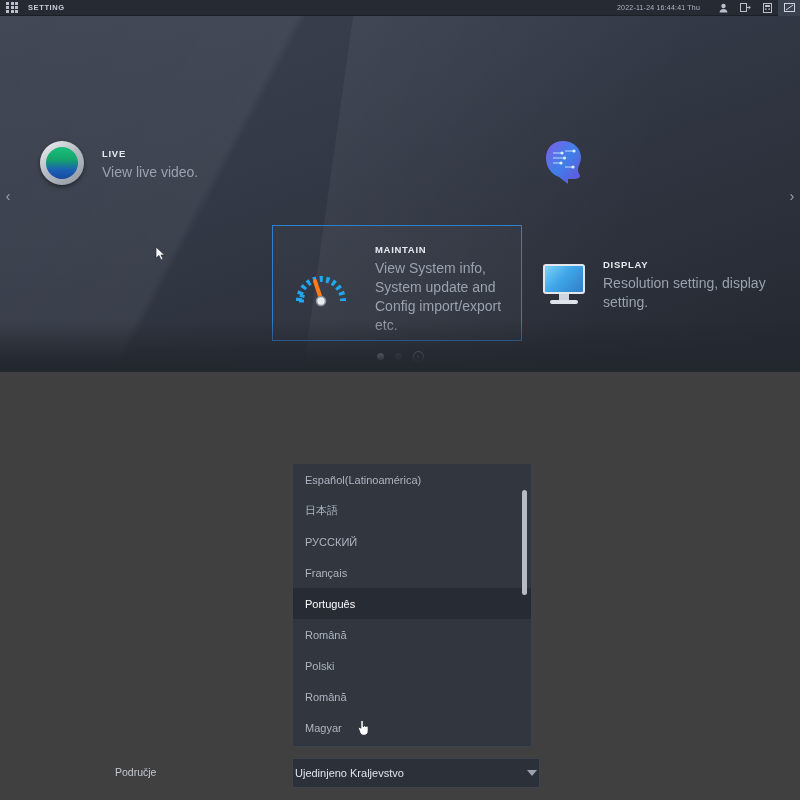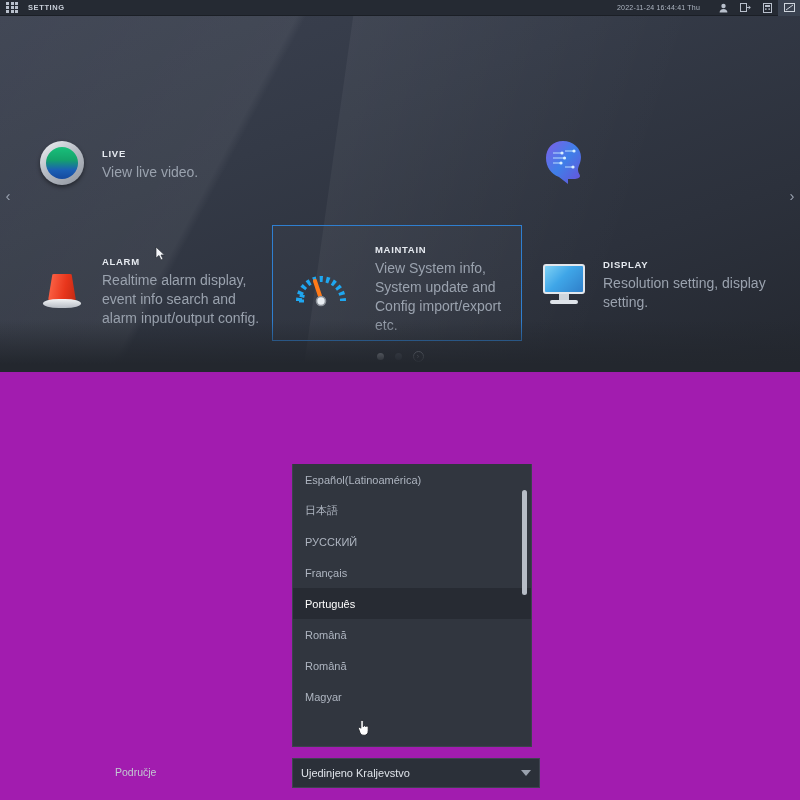--- a/index.html
+++ b/index.html
@@ -137,28 +137,28 @@
   .dot.active { background: #cfd4dc; }
   .next-circle {
     width: 11px; height: 11px; border-radius: 50%;
     border: 1px solid #a8aeb9; color: #cfd4dc; font-size: 7px;
     display: flex; align-items: center; justify-content: center;
   }
 
   
   .settings {
     position: absolute; top: 372px; left: 0; width: 800px; height: 428px;
-    background: #a21caf;
+    background: #404040;
   }
   .lbl { position: absolute; left: 115px; color: #c3c9d2; font-size: 10.5px; }
 
   .sel {
     position: absolute; height: 30px; background: #2b3039;
     border: 1px solid #3e444f; color: #dfe4ea; font-size: 11px;
-    display: flex; align-items: center; padding: 0 8px;
+    display: flex; align-items: center; padding: 0 2px;
   }
   .sel .caret {
     margin-left: auto; width: 0; height: 0;
     border-left: 5px solid transparent; border-right: 5px solid transparent;
     border-top: 6px solid #9aa2ae;
   }
 
   
   .dropdown {
     position: absolute; left: 292px; top: 464px; width: 240px; height: 283px;
@@ -265,32 +265,20 @@
             <circle cx="21" cy="14" r="1.6"></circle>
               <circle cx="23.5" cy="19" r="1.6"></circle>
               <circle cx="20" cy="24" r="1.6"></circle>
               <circle cx="33" cy="12" r="1.6"></circle>
               <circle cx="32" cy="28" r="1.6"></circle>
           </g>
         </svg>
       </div>
     </div>
 
-    <div class="menu-item" style="left:40px; top:240px;">
-      <div class="menu-ico">
-        <div class="ico-alarm">
-            <div class="dome"></div>
-            <div class="base"></div>
-          </div>
-      </div>
-      <div class="menu-txt">
-        <div class="menu-title">ALARM</div>
-        <div class="menu-desc">Realtime alarm display, event info search and alarm input/output config.</div>
-      </div>
-    </div>
     <svg class="cursor-alarm" viewBox="0 0 12 16">
       <path d="M1 1 L1 12 L4 9.5 L6 14 L8 13 L6 9 L9.5 9 Z" fill="#f4f6f9" stroke="#2b2f36" stroke-width=".7"></path>
     </svg>
 
     <div class="maintain-box">
       <div class="menu-item" style="left:20px; top:18px;gap:20px;">
         <div class="menu-ico">
           <svg class="ico-maintain" viewBox="0 0 56 48">
             <g stroke-linecap="butt">
               <g transform="translate(28,36)">
@@ -345,20 +333,21 @@
 
   </div>
 
   <div class="dropdown">
     <div class="dd-item">Español(Latinoamérica)</div>
     <div class="dd-item">日本語</div>
     <div class="dd-item">РУССКИЙ</div>
     <div class="dd-item">Français</div>
     <div class="dd-item sel-item">Português</div>
     <div class="dd-item">Română</div>
+    <div class="dd-item">Polski</div>
     <div class="dd-item">Română</div>
     <div class="dd-item">Magyar</div>
     <div class="dd-scroll"></div>
   </div>
 
   <svg class="cursor" viewBox="0 0 14 18">
     <path d="M5 1.2c.9 0 1.3.6 1.3 1.4v5.1c.2-.6.7-1 1.3-1 .6 0 1.1.4 1.2 1 .2-.5.6-.8 1.1-.8.7 0 1.2.5 1.3 1.2v3.6c0 2.8-1.5 4.6-4 4.6-2.2 0-3.4-1-4.2-2.6L1.6 10c-.3-.7 0-1.4.7-1.6.5-.2 1 0 1.3.5l.2.3V2.6c0-.8.4-1.4 1.2-1.4z" fill="#ffffff" stroke="#1f2329" stroke-width=".9"></path>
   </svg>
 
 </div>

